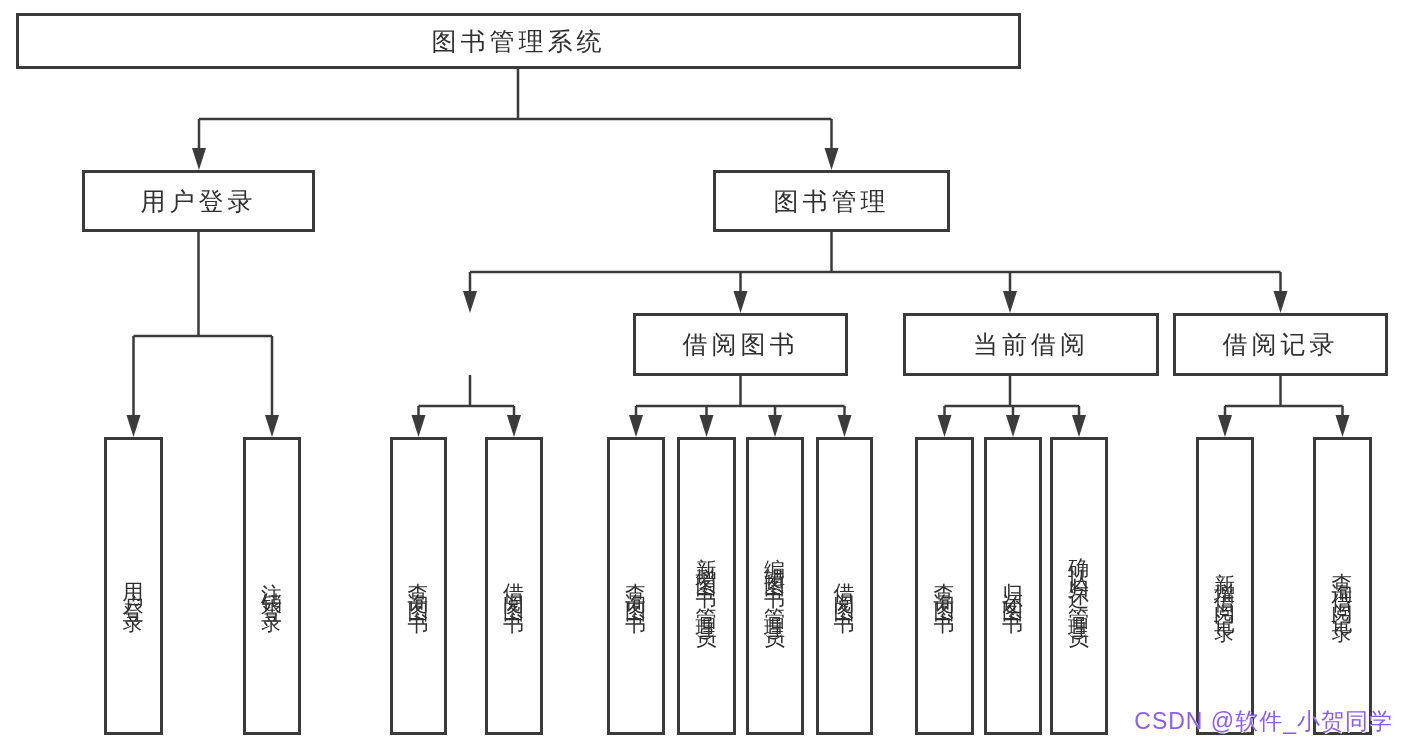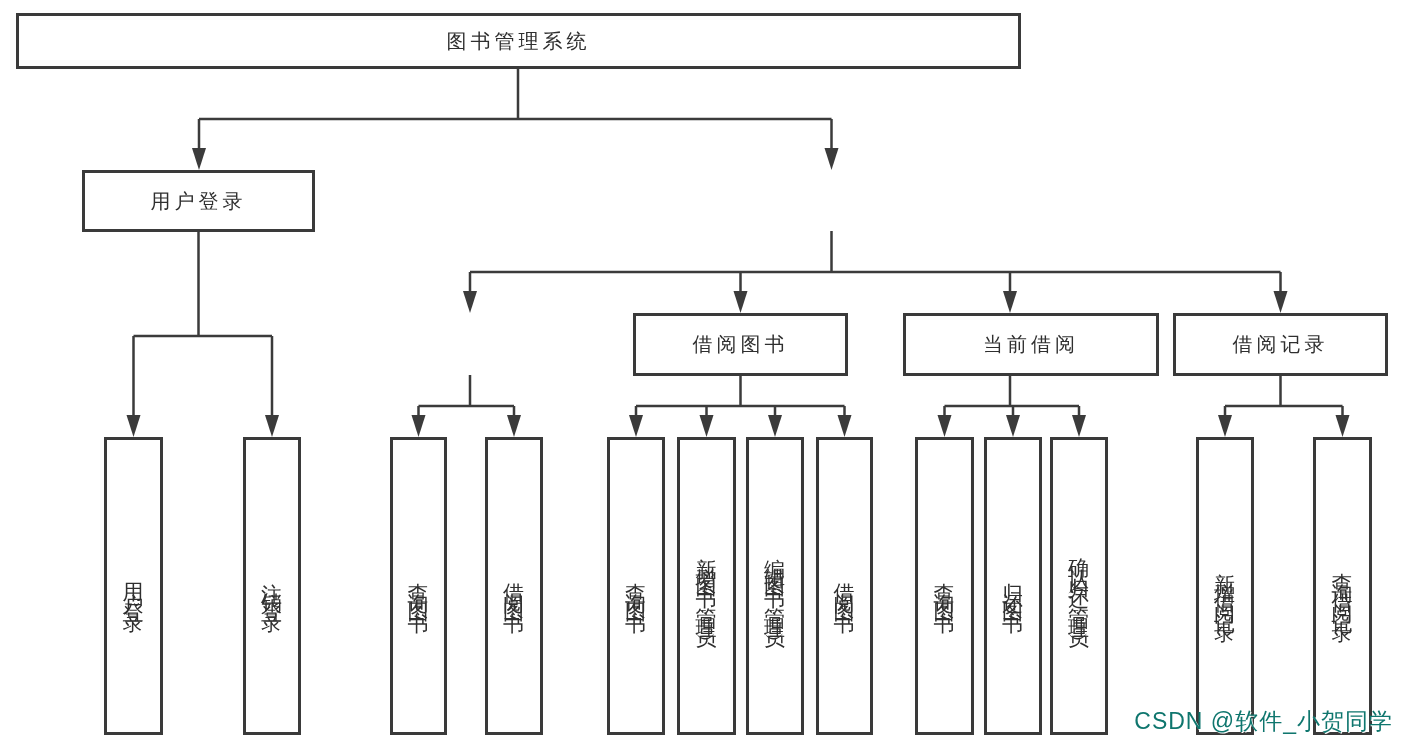--- a/index.html
+++ b/index.html
@@ -6,28 +6,28 @@
   .canvas{
     position:relative;width:1405px;height:747px;background:#ffffff;overflow:hidden;
     font-family:"Liberation Sans","DejaVu Sans",sans-serif;color:#2f2f2f;
   }
   .connectors{position:absolute;left:0;top:0;z-index:0;}
   .box{
     position:absolute;box-sizing:border-box;background:#ffffff;
     border:3px solid #3a3a3a;z-index:1;
     display:flex;align-items:center;justify-content:center;
   }
-  .hbox{font-size:20px;letter-spacing:4px;white-space:nowrap;}
+  .hbox{font-size:25px;letter-spacing:4px;white-space:nowrap;}
   .vbox span{
     writing-mode:vertical-rl;text-orientation:mixed;
     font-size:21px;letter-spacing:10px;line-height:1;
   }
   .watermark{
     position:absolute;right:12px;bottom:10px;z-index:3;
-    font-size:23px;letter-spacing:1px;color:#0f766e;
+    font-size:23px;letter-spacing:1px;color:#8b5cf6;
     text-shadow:1px 1px 0 #ffffff;white-space:nowrap;
   }
 </style>
 </head>
 <body>
 
 <div class="canvas">
 
   <svg class="connectors" width="1405" height="747" viewBox="0 0 1405 747">
     <g stroke="#3b3b3b" stroke-width="2.5" fill="none">
@@ -58,20 +58,21 @@
       <polygon points="1006,415 1020,415 1013,437"></polygon>
       <polygon points="1072,415 1086,415 1079,437"></polygon>
       <polygon points="1218,415 1232,415 1225,437"></polygon>
       <polygon points="1335.5,415 1349.5,415 1342.5,437"></polygon>
     </g>
   </svg>
 
   <div class="box hbox" style="left:16px;top:13px;width:1005px;height:56px;">图书管理系统</div>
 
   <div class="box hbox" style="left:82px;top:170px;width:233px;height:62px;">用户登录</div>
+  <div class="box hbox" style="left:713px;top:170px;width:237px;height:62px;">图书管理</div>
 
   <div class="box hbox" style="left:633px;top:313px;width:215px;height:63px;">借阅图书</div>
   <div class="box hbox" style="left:903px;top:313px;width:256px;height:63px;">当前借阅</div>
   <div class="box hbox" style="left:1173px;top:313px;width:215px;height:63px;">借阅记录</div>
 
   <div class="box vbox" style="left:104px;top:437px;width:59px;height:298px;">
     <span>用户登录</span>
   </div>
   <div class="box vbox" style="left:243px;top:437px;width:58px;height:298px;">
     <span>注销登录</span>

